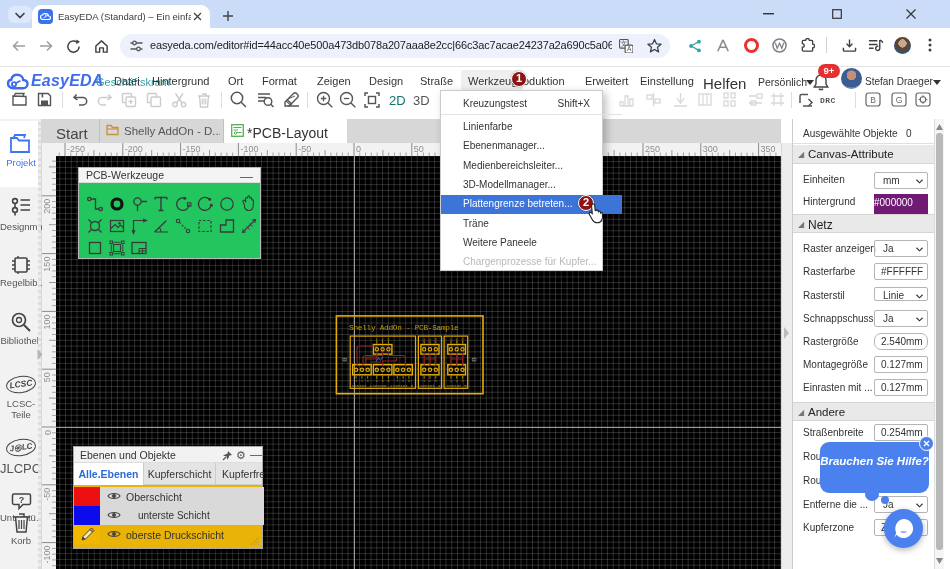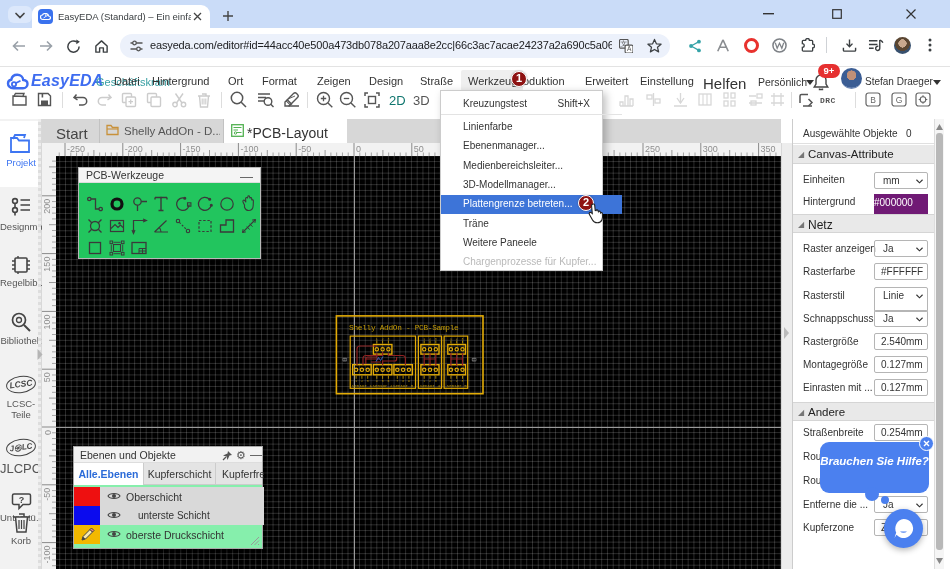--- a/index.html
+++ b/index.html
@@ -803,21 +803,21 @@
 
 <g transform="translate(60,62)">
             <rect x="-7" y="-5.5" width="14" height="11" stroke-width="1.3"></rect>
             <path d="M0 5.5 V0.5 H7 M0 3 H7" stroke-width="1"></path>
             <path d="M3.5 0.5 V5.5" stroke-width="1"></path>
           </g>
 </g>
 </svg>
 </div>
 
-<div class="abs" style="left:73px;top:446px;width:190px;height:103px;background:#86efac;border:1px solid #aaa;box-shadow:2px 3px 6px rgba(0,0,0,0.5)">
+<div class="abs" style="left:73px;top:446px;width:190px;height:103px;background:#eab308;border:1px solid #aaa;box-shadow:2px 3px 6px rgba(0,0,0,0.5)">
 <div style="position:absolute;left:0;top:0;width:100%;height:16px;background:#f2f2f2;border-bottom:1px solid #ddd;font-size:10.5px;color:#333;line-height:16px;padding-left:6px">Ebenen und Objekte</div>
 <svg style="position:absolute;left:148px;top:3px" width="11" height="11" viewBox="0 0 11 11">
         <path d="M6 1 L10 5 L7.5 5.5 L5.5 10 L4.5 6.5 L1 5.5 L5.5 3.5 Z" fill="#555"></path>
         <path d="M4 7 L1 10" stroke="#555" stroke-width="1.2"></path>
       </svg>
 <div style="position:absolute;left:162px;top:2px;font-size:11px;color:#555">⚙</div>
 <div style="position:absolute;left:176px;top:1px;font-size:12px;color:#555">—</div>
 
 <div style="position:absolute;left:0;top:16px;width:100%;height:22px;background:#e4e4e4;border-bottom:1px solid #ccc"></div>
 <div style="position:absolute;left:0;top:16px;width:70px;height:22px;background:#fff;border-right:1px solid #ccc;font-size:10.5px;font-weight:bold;color:#2b6bd8;text-align:center;line-height:22px">Alle.Ebenen</div>
@@ -880,35 +880,35 @@
         <span style="position:absolute;left:8px;top:2px">Ja</span>
         <svg style="position:absolute;right:4px;top:6px" width="7" height="5" viewBox="0 0 8 5">
           <path d="M0.5 0.5 L4 4 L7.5 0.5" stroke="#333" stroke-width="1.3" fill="none"></path>
         </svg>
       </div>
 <div style="position:absolute;left:10px;top:147px">Rasterfarbe</div>
 <div style="position:absolute;left:81px;top:144px;width:54px;height:17px;border:1px solid #b5b5b5;border-radius:2px">
         <span style="position:absolute;left:6px;top:2px">#FFFFFF</span>
       </div>
 <div style="position:absolute;left:10px;top:171px">Rasterstil</div>
-<div style="position:absolute;left:81px;top:168px;width:54px;height:25px;border:1px solid #b5b5b5;border-radius:2px">
+<div style="position:absolute;left:81px;top:168px;width:54px;height:14px;border:1px solid #b5b5b5;border-radius:2px">
         <span style="position:absolute;left:8px;top:2px">Linie</span>
         <svg style="position:absolute;right:4px;top:6px" width="7" height="5" viewBox="0 0 8 5">
           <path d="M0.5 0.5 L4 4 L7.5 0.5" stroke="#333" stroke-width="1.3" fill="none"></path>
         </svg>
       </div>
 <div style="position:absolute;left:10px;top:194px">Schnappschuss</div>
 <div style="position:absolute;left:81px;top:191px;width:54px;height:17px;border:1px solid #b5b5b5;border-radius:2px">
         <span style="position:absolute;left:8px;top:2px">Ja</span>
         <svg style="position:absolute;right:4px;top:6px" width="7" height="5" viewBox="0 0 8 5">
           <path d="M0.5 0.5 L4 4 L7.5 0.5" stroke="#333" stroke-width="1.3" fill="none"></path>
         </svg>
       </div>
 <div style="position:absolute;left:10px;top:217px">Rastergröße</div>
-<div style="position:absolute;left:81px;top:214px;width:54px;height:17px;border:1px solid #b5b5b5;border-radius:2px">
+<div style="position:absolute;left:81px;top:214px;width:54px;height:17px;border:1px solid #b5b5b5;border-radius:7px">
         <span style="position:absolute;left:6px;top:2px">2.540mm</span>
       </div>
 <div style="position:absolute;left:10px;top:240px">Montagegröße</div>
 <div style="position:absolute;left:81px;top:237px;width:54px;height:17px;border:1px solid #b5b5b5;border-radius:2px">
         <span style="position:absolute;left:6px;top:2px">0.127mm</span>
       </div>
 <div style="position:absolute;left:10px;top:263px">Einrasten mit ...</div>
 <div style="position:absolute;left:81px;top:260px;width:54px;height:17px;border:1px solid #b5b5b5;border-radius:2px">
         <span style="position:absolute;left:6px;top:2px">0.127mm</span>
       </div>

